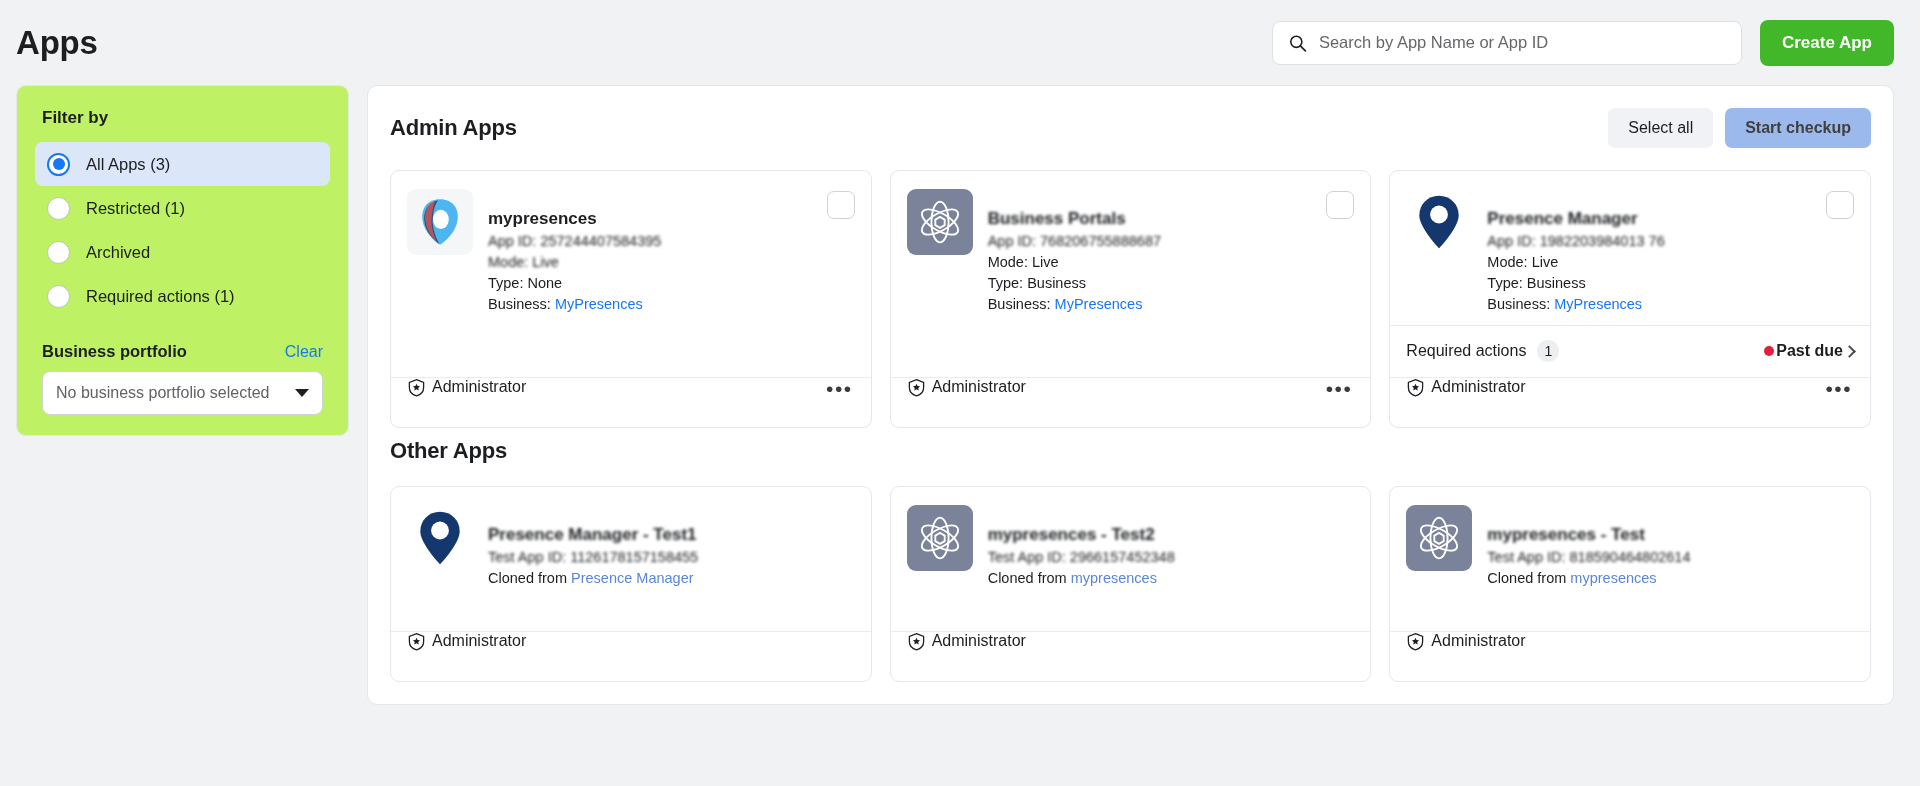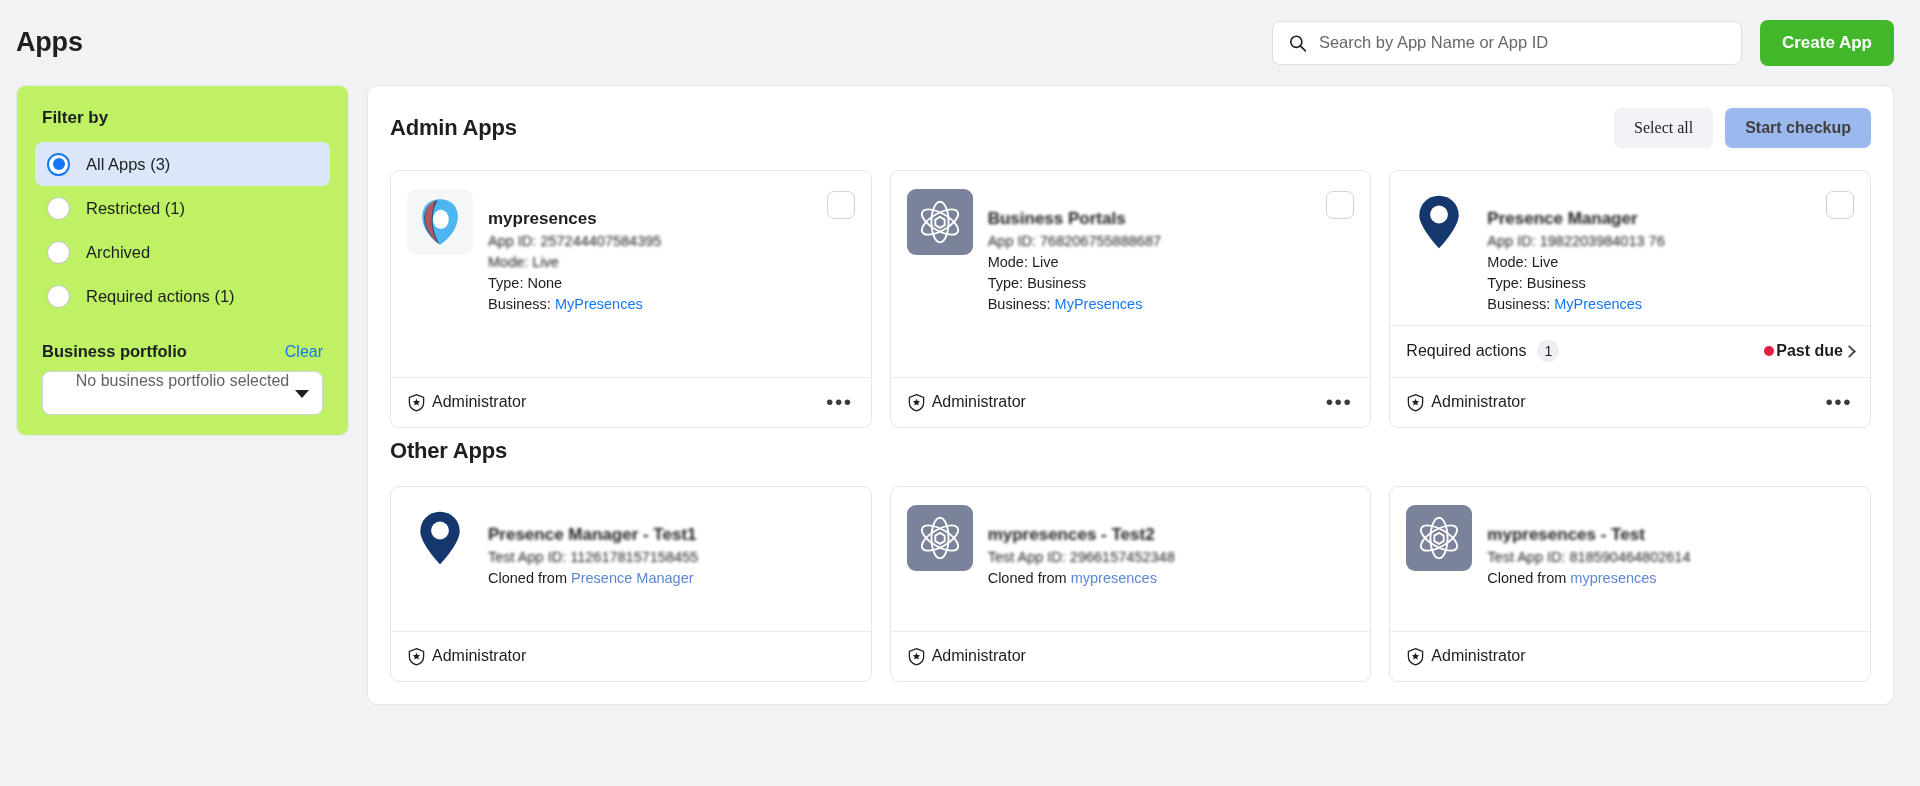--- a/index.html
+++ b/index.html
@@ -14,21 +14,21 @@
 
   
   .page-header {
     height: 85px;
     display: flex;
     align-items: center;
     padding: 0 26px 0 16px;
     background: #f1f2f4;
   }
   .page-title {
-    font-size: 27px;
+    font-size: 33px;
     font-weight: bold;
     letter-spacing: -0.2px;
     color: #1c1e21;
   }
   .header-right {
     margin-left: auto;
     display: flex;
     align-items: center;
     gap: 18px;
   }
@@ -139,21 +139,20 @@
   .portfolio-select {
     margin: 0 7px;
     height: 44px;
     border: 1px solid #cfd2d6;
     border-radius: 8px;
     background: #fff;
     display: flex;
     align-items: center;
     padding: 0 13px;
     cursor: pointer;
-    flex-direction: column;
   }
   .portfolio-value {
     font-size: 16px;
     color: #606266;
   }
   .caret {
     margin-left: auto;
     width: 0; height: 0;
     border-left: 7px solid transparent;
     border-right: 7px solid transparent;
@@ -183,21 +182,21 @@
     display: flex;
     gap: 12px;
   }
   .btn-secondary {
     background: #f0f2f5;
     border: none;
     border-radius: 7px;
     height: 40px;
     padding: 0 20px;
     font-size: 16px;
-    font-family: Liberation Serif, serif;
+    font-family: Liberation Sans, sans-serif;
     color: #1c1e21;
     cursor: pointer;
   }
   .btn-primary-disabled {
     background: #9cb9ee;
     border: none;
     border-radius: 7px;
     height: 40px;
     padding: 0 20px;
     font-size: 16px;
@@ -301,21 +300,21 @@
     border-radius: 50%;
     background: #e41e3f;
   }
   .past-due-text { font-size: 16px; font-weight: bold; color: #1c1e21; }
   .chev { width: 9px; height: 9px; border-right: 2px solid #4b4d50; border-top: 2px solid #4b4d50; transform: rotate(45deg); }
 
   .card-footer {
     border-top: 1px solid #e9ebee;
     height: 50px;
     display: flex;
-    align-items: center;
+    align-items: flex-start;
     padding: 0 16px;
   }
   .role-wrap { display: flex; align-items: center; gap: 6px; }
   .role-text { font-size: 16px; color: #1c1e21; }
   .dots-btn {
     margin-left: auto;
     font-size: 21px;
     letter-spacing: 1.5px;
     color: #3a3b3c;
     line-height: 0.5;

